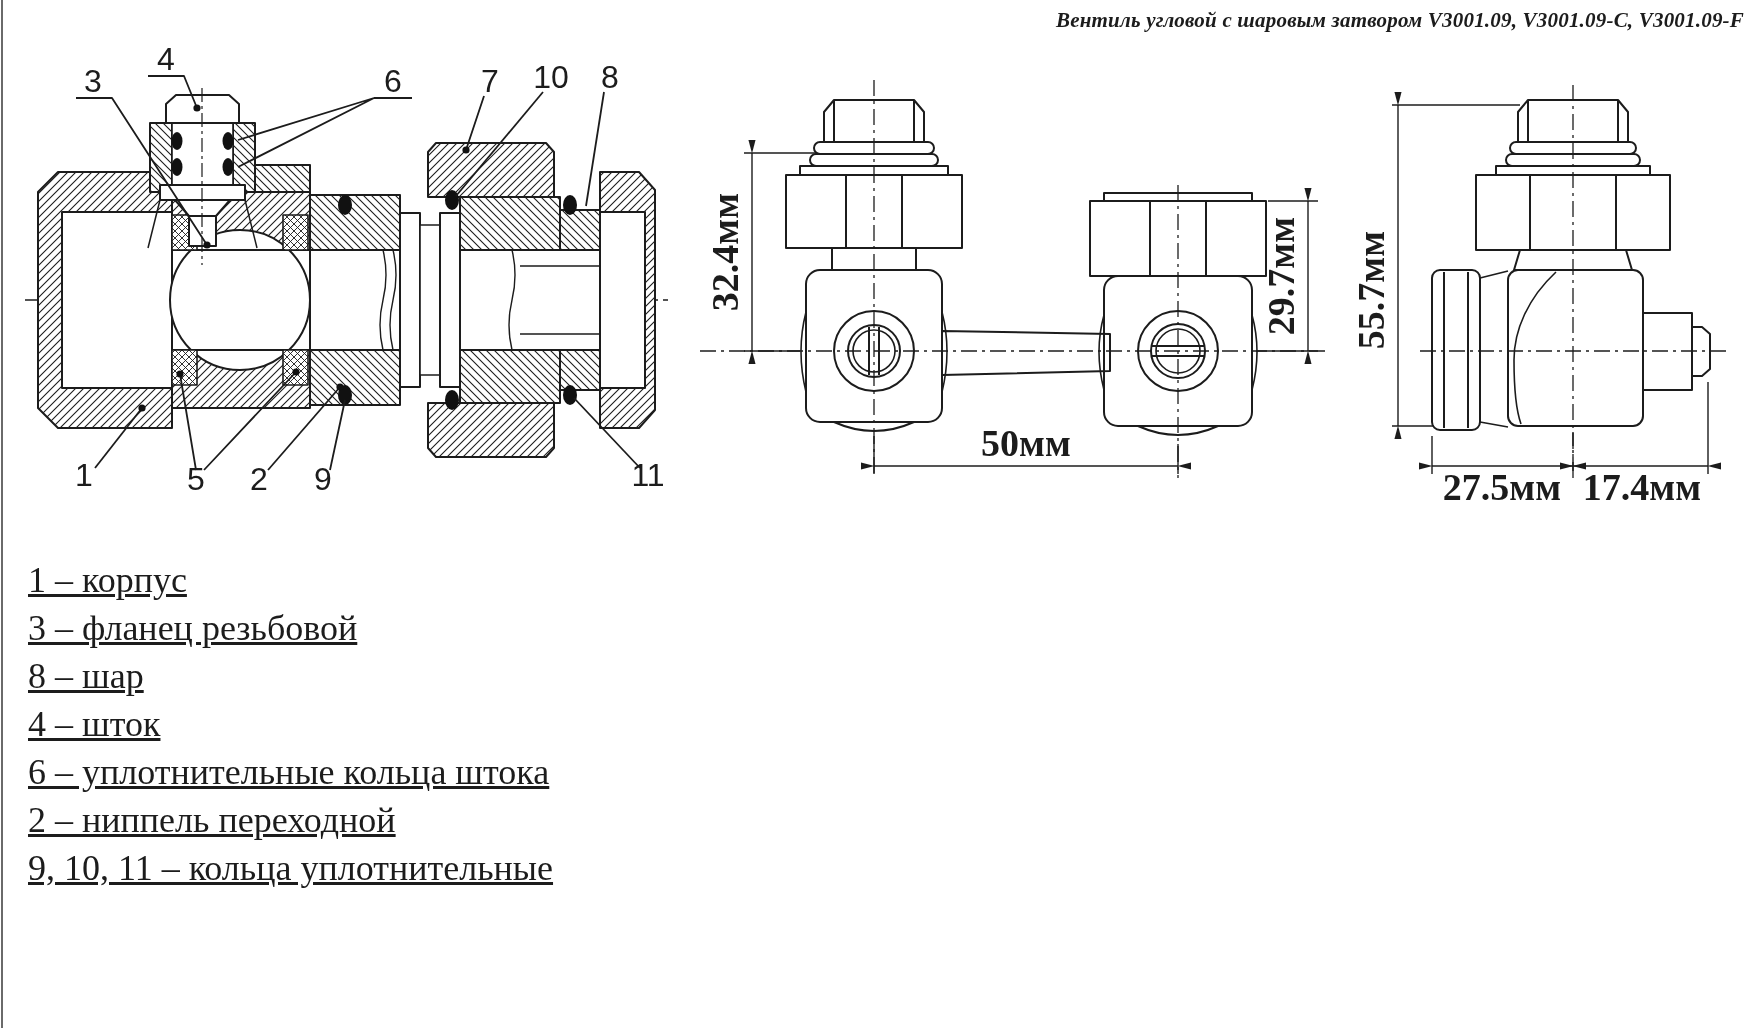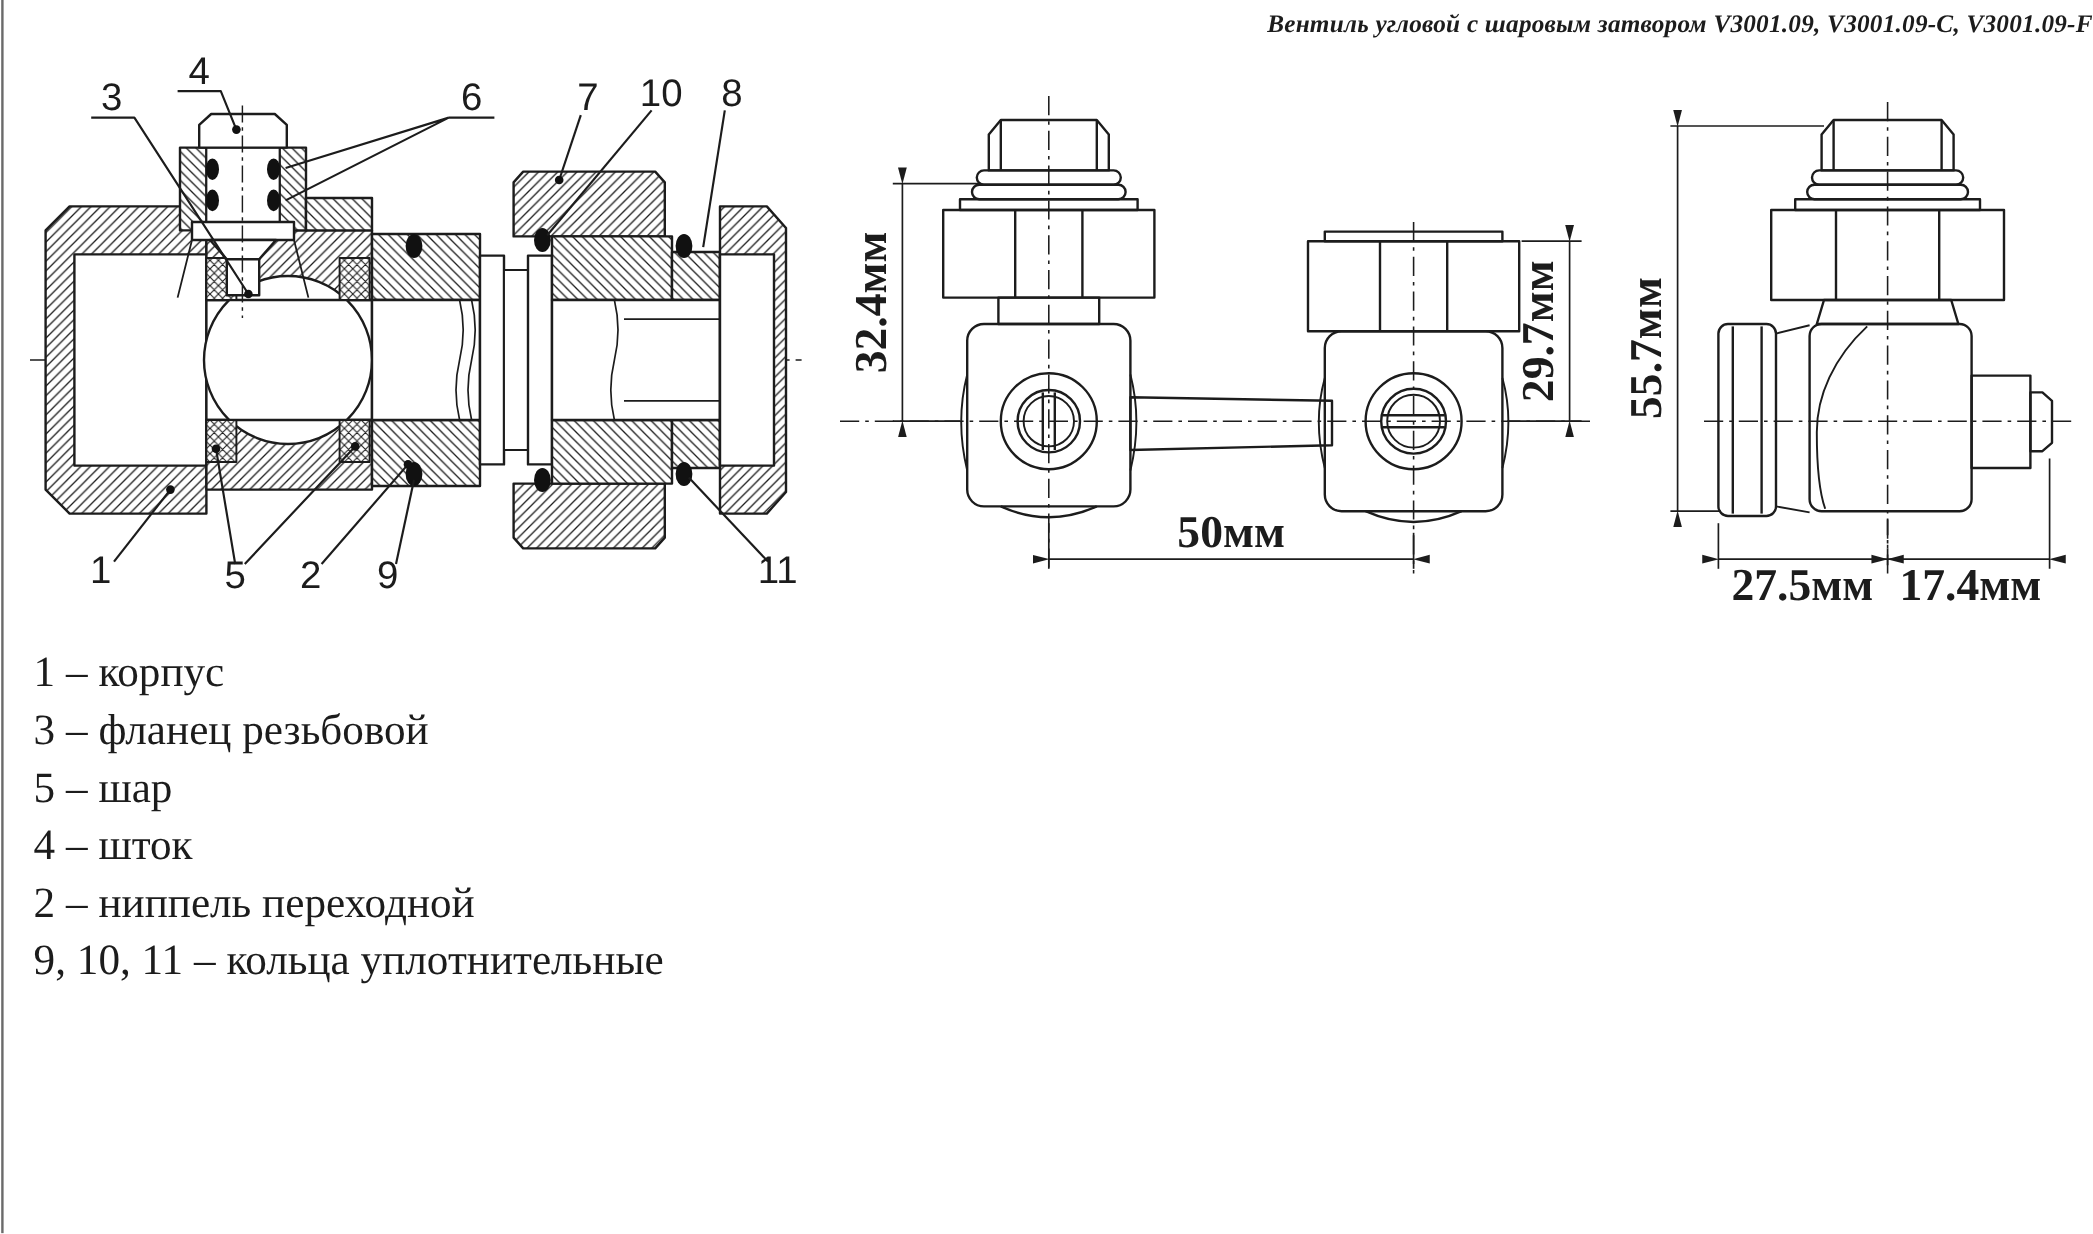--- a/index.html
+++ b/index.html
@@ -1,21 +1,21 @@
 <!DOCTYPE html>
 <html><head>
 <meta charset="utf-8">
 <style>
   html,body{margin:0;padding:0;background:#fff;}
   .stage{position:relative;width:1744px;height:1028px;background:#fff;overflow:hidden;
          font-family:"Liberation Serif",serif;color:#1c1c1c;}
   .page-border{position:absolute;left:1px;top:0;width:2px;height:100%;background:#6a6a6a;}
   .title{position:absolute;top:8px;left:0;width:100%;text-align:right;
          font-style:italic;font-weight:bold;font-size:21px;letter-spacing:0.2px;font-family:Liberation Serif, serif;}
-  .legend{position:absolute;left:28px;top:536px;font-size:36px;line-height:48px;}
+  .legend{position:absolute;left:28px;top:556px;font-size:36px;line-height:48px;text-decoration:underline;}
   .legend p{margin:0;}
   svg{position:absolute;left:0;top:0;}
   .callout{font-family:"Liberation Sans",sans-serif;font-size:32px;fill:#1c1c1c;}
   .dim{font-weight:bold;font-size:38px;fill:#1c1c1c;}
 </style>
 </head>
 <body>
 
 <div class="stage">
   <div class="page-border"></div>
@@ -233,18 +233,19 @@
       </g>
       <text class="dim" transform="translate(1384,290) rotate(-90)" text-anchor="middle" fill="#1c1c1c" stroke="none">55.7мм</text>
       <text class="dim" x="1502" y="500" text-anchor="middle" fill="#1c1c1c" stroke="none">27.5мм</text>
       <text class="dim" x="1642" y="500" text-anchor="middle" fill="#1c1c1c" stroke="none">17.4мм</text>
     </g>
   </svg>
 
   <div class="legend">
     <p>1 – корпус</p>
     <p>3 – фланец резьбовой</p>
-    <p>5 – шар</p>
+    <p>8 – шар</p>
     <p>4 – шток</p>
+    <p>6 – уплотнительные кольца штока</p>
     <p>2 – ниппель переходной</p>
     <p>9, 10, 11 – кольца уплотнительные</p>
   </div>
 </div>
 
 </body></html>

